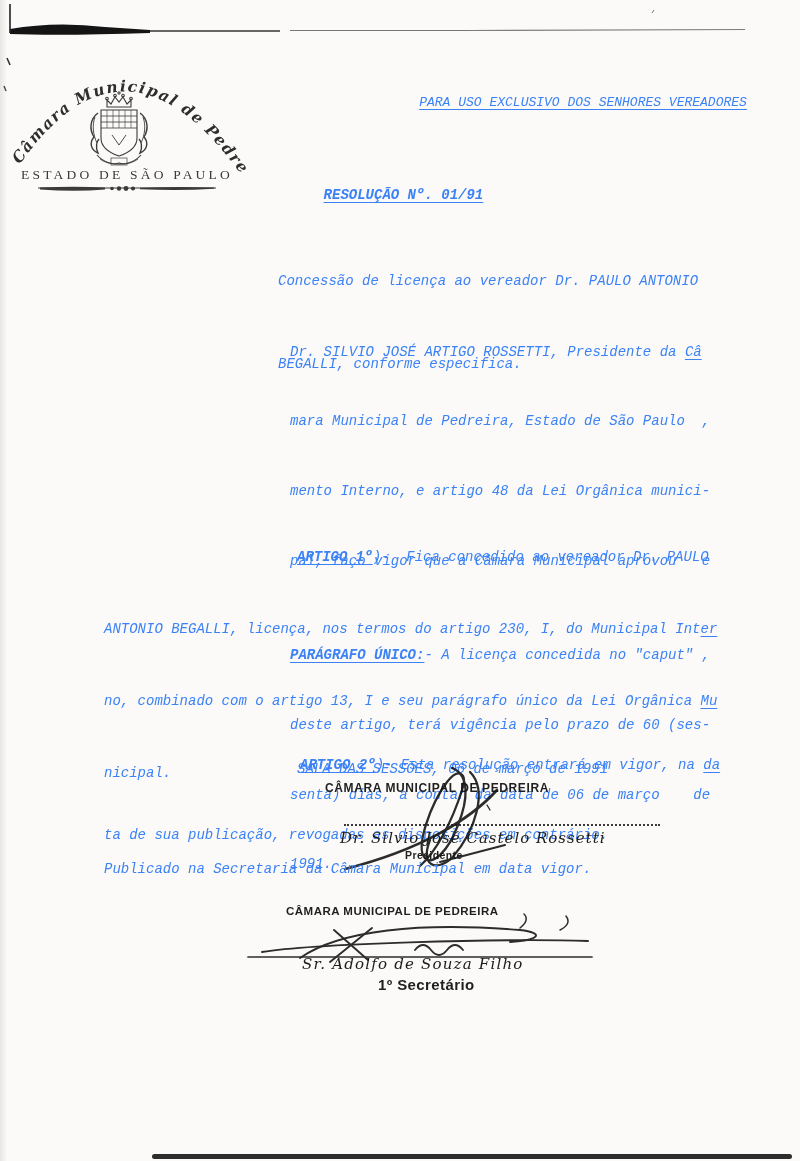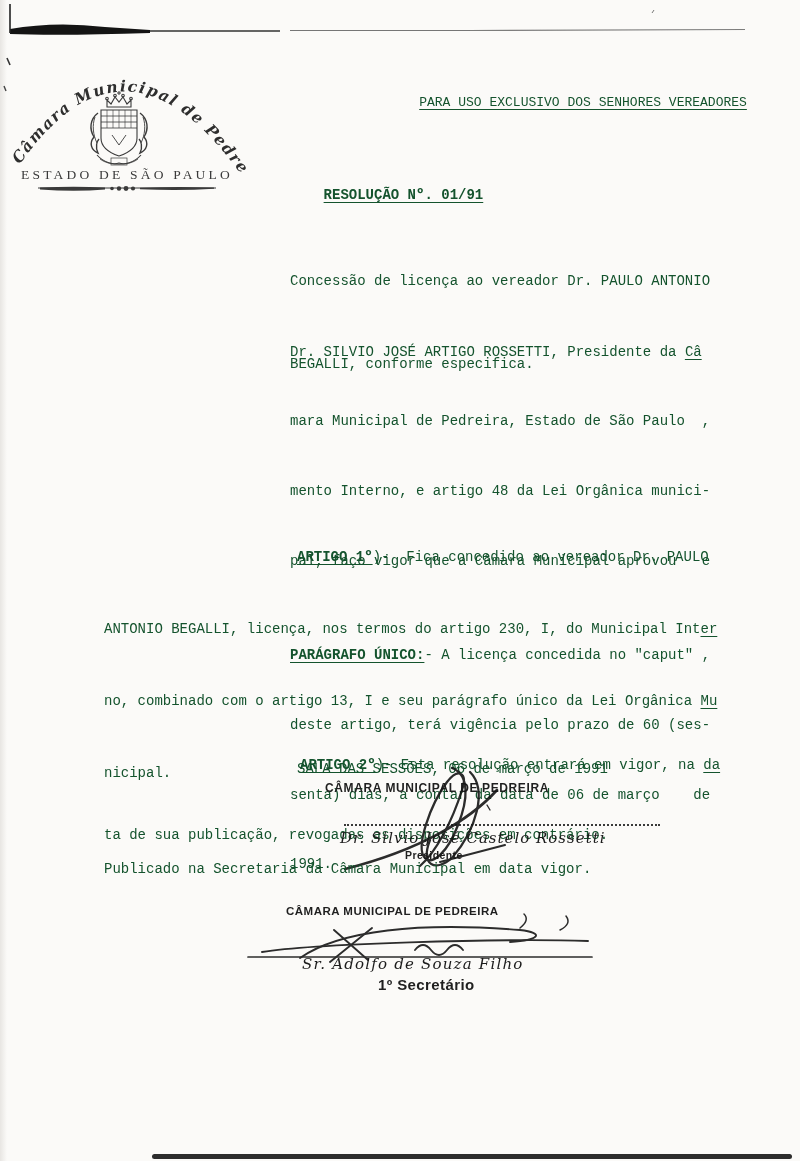--- a/index.html
+++ b/index.html
@@ -8,22 +8,23 @@
     width:800px;height:1161px;
     background:#fbfaf8;
     overflow:hidden;
     font-family:"Liberation Mono","DejaVu Sans Mono",monospace;
     color:#262626;
   }
   .mono{
     position:absolute;
     font-family:"Liberation Mono","DejaVu Sans Mono",monospace;
     white-space:pre;
-    color:#14532d;
+    color:#3b82f6;
     font-size:14px;
+    font-style:italic;
   }
   .u{ text-decoration:underline; text-underline-offset:3px; text-decoration-thickness:1px; }
   .bold{ font-weight:700; }
   .stamp{
     position:absolute;
     font-family:"Liberation Sans","DejaVu Sans",sans-serif;
     font-weight:700;
     color:#1f1f1f;
   }
   .script{
@@ -120,21 +121,21 @@
   </svg>
 
   <div class="mono" style="left:388px;top:80px;font-size:13px;">
     <span class="u">PARA USO EXCLUSIVO DOS SENHORES VEREADORES</span>
   </div>
 
   <div class="mono bold" style="left:290px;top:171px;">
     <span class="u">RESOLUÇÃO Nº. 01/91</span>
   </div>
 
-  <div class="mono" style="left:290px;top:213px;line-height:27.5px;">
+  <div class="mono" style="left:278px;top:213px;line-height:27.5px;">
     <div>Concessão de licença ao vereador Dr. PAULO ANTONIO</div>
     <div>BEGALLI, conforme especifica.</div>
   </div>
 
   <div class="mono" style="left:290px;top:294px;line-height:23.3px;">
     <div><span>Dr. SILVIO JOSÉ ARTIGO ROSSETTI, Presidente da </span><span class="u">Câ</span></div>
     <div>mara Municipal de Pedreira, Estado de São Paulo  ,</div>
     <div>mento Interno, e artigo 48 da Lei Orgânica munici-</div>
     <div>pal, faço vigor que a Câmara Municipal aprovou   e</div>
   </div>

